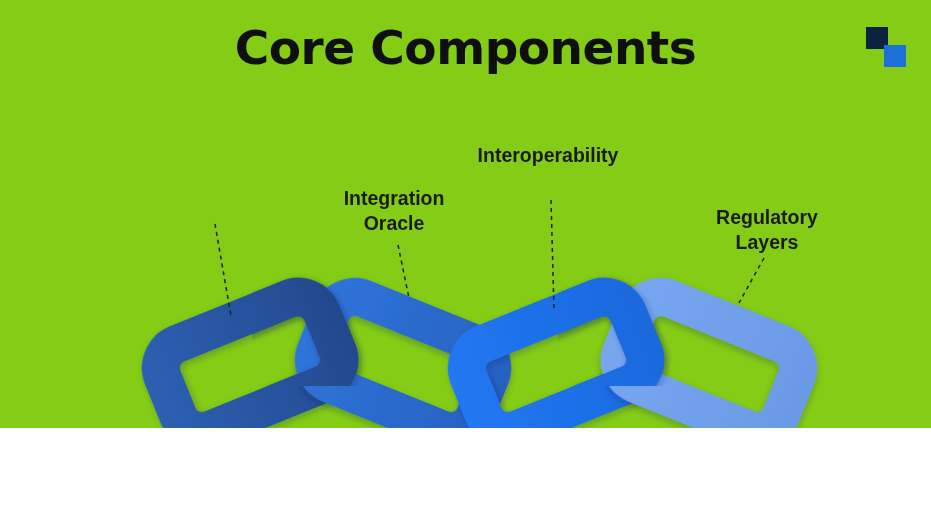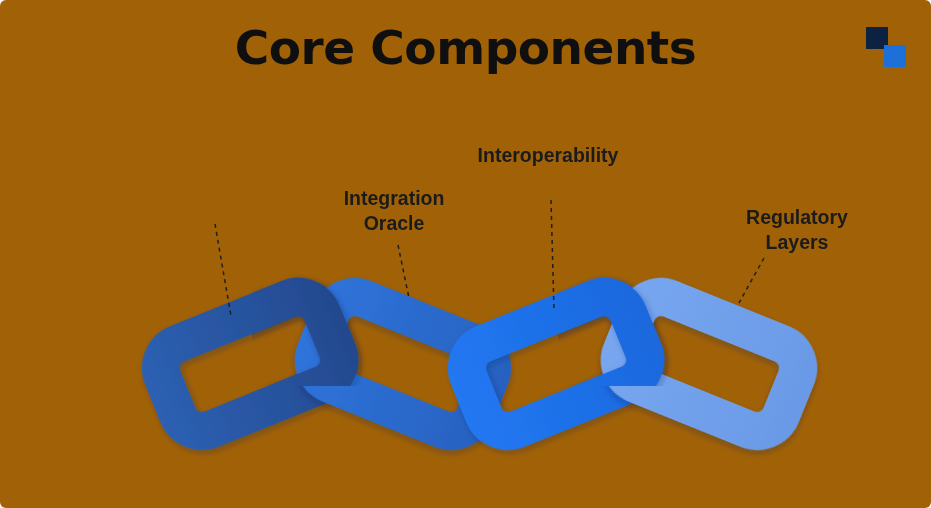--- a/index.html
+++ b/index.html
@@ -1,34 +1,33 @@
 <!DOCTYPE html>
 <html><head>
 <meta charset="utf-8">
 <style>
   html,body{margin:0;padding:0;background:#ffffff;}
   .page{
-    position:relative;width:931px;height:508px;background:#a16207;overflow:hidden;
+    position:relative;width:931px;height:428px;background:#84cc16;overflow:hidden;
     font-family:"Liberation Sans",sans-serif;
-    border-radius:6px;
   }
   .page-title{
     position:absolute;left:0;top:20px;width:100%;text-align:center;
     font-family:"DejaVu Sans",sans-serif;font-weight:800;font-size:47px;
     color:#0f0f0f;letter-spacing:-0.5px;margin:0;
   }
   .comp-label{
     position:absolute;width:220px;text-align:center;
     font-size:19.5px;line-height:25px;font-weight:700;color:#1b1b1b;
   }
   .comp-label span{display:block;}
   .label-0{left:98px;top:168px;}
   .label-1{left:284px;top:186px;}
   .label-2{left:438px;top:143px;}
-  .label-3{left:687px;top:205px;}
+  .label-3{left:657px;top:205px;}
   .chain-svg{position:absolute;left:0;top:0;width:931px;height:508px;}
   .logo-layer{position:absolute;inset:0;pointer-events:none;}
   .logo-sq{position:absolute;}
 </style>
 </head>
 <body>
 
 <div class="page">
 
   <h1 class="page-title">Core Components</h1>

